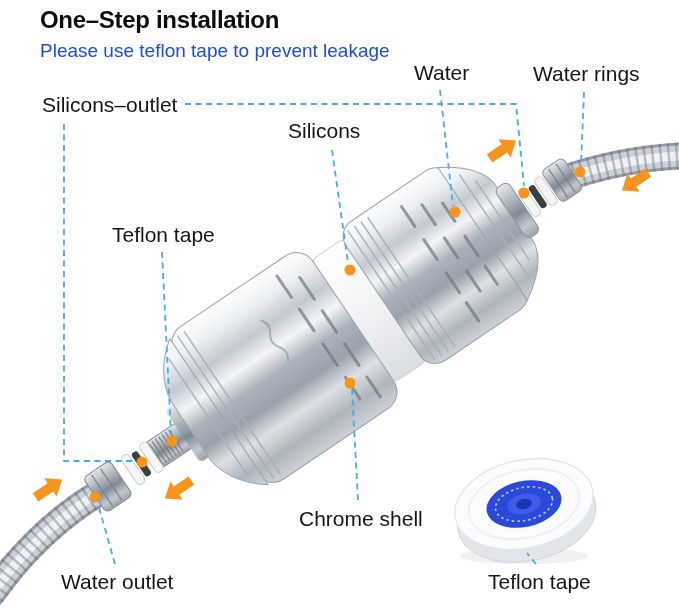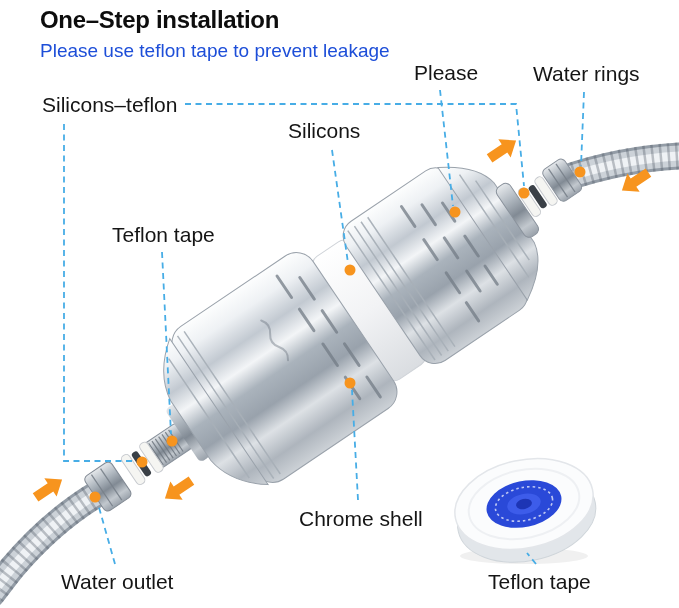--- a/index.html
+++ b/index.html
@@ -178,21 +178,21 @@
     <circle class="dot" cx="172" cy="441" r="5.5"></circle>
     <circle class="dot" cx="142" cy="462" r="5.5"></circle>
     <circle class="dot" cx="524" cy="193" r="5.5"></circle>
     <circle class="dot" cx="580" cy="172" r="5.5"></circle>
     <circle class="dot" cx="95" cy="497" r="5.5"></circle>
   </svg>
 
   <div class="title" style="left:40px;top:6px">One–Step installation</div>
   <div class="subtitle" style="left:40px;top:40px">Please use teflon tape to prevent leakage</div>
 
-  <div class="label" style="left:42px;top:92px">Silicons–teflon</div>
-  <div class="label" style="left:414px;top:60px">Please</div>
+  <div class="label" style="left:42px;top:92px">Silicons–outlet</div>
+  <div class="label" style="left:414px;top:60px">Water</div>
   <div class="label" style="left:533px;top:61px">Water rings</div>
   <div class="label" style="left:288px;top:118px">Silicons</div>
   <div class="label" style="left:112px;top:222px">Teflon tape</div>
   <div class="label" style="left:61px;top:569px">Water outlet</div>
   <div class="label" style="left:299px;top:506px">Chrome shell</div>
   <div class="label" style="left:488px;top:569px">Teflon tape</div>
 </div>
 
 </body></html>

